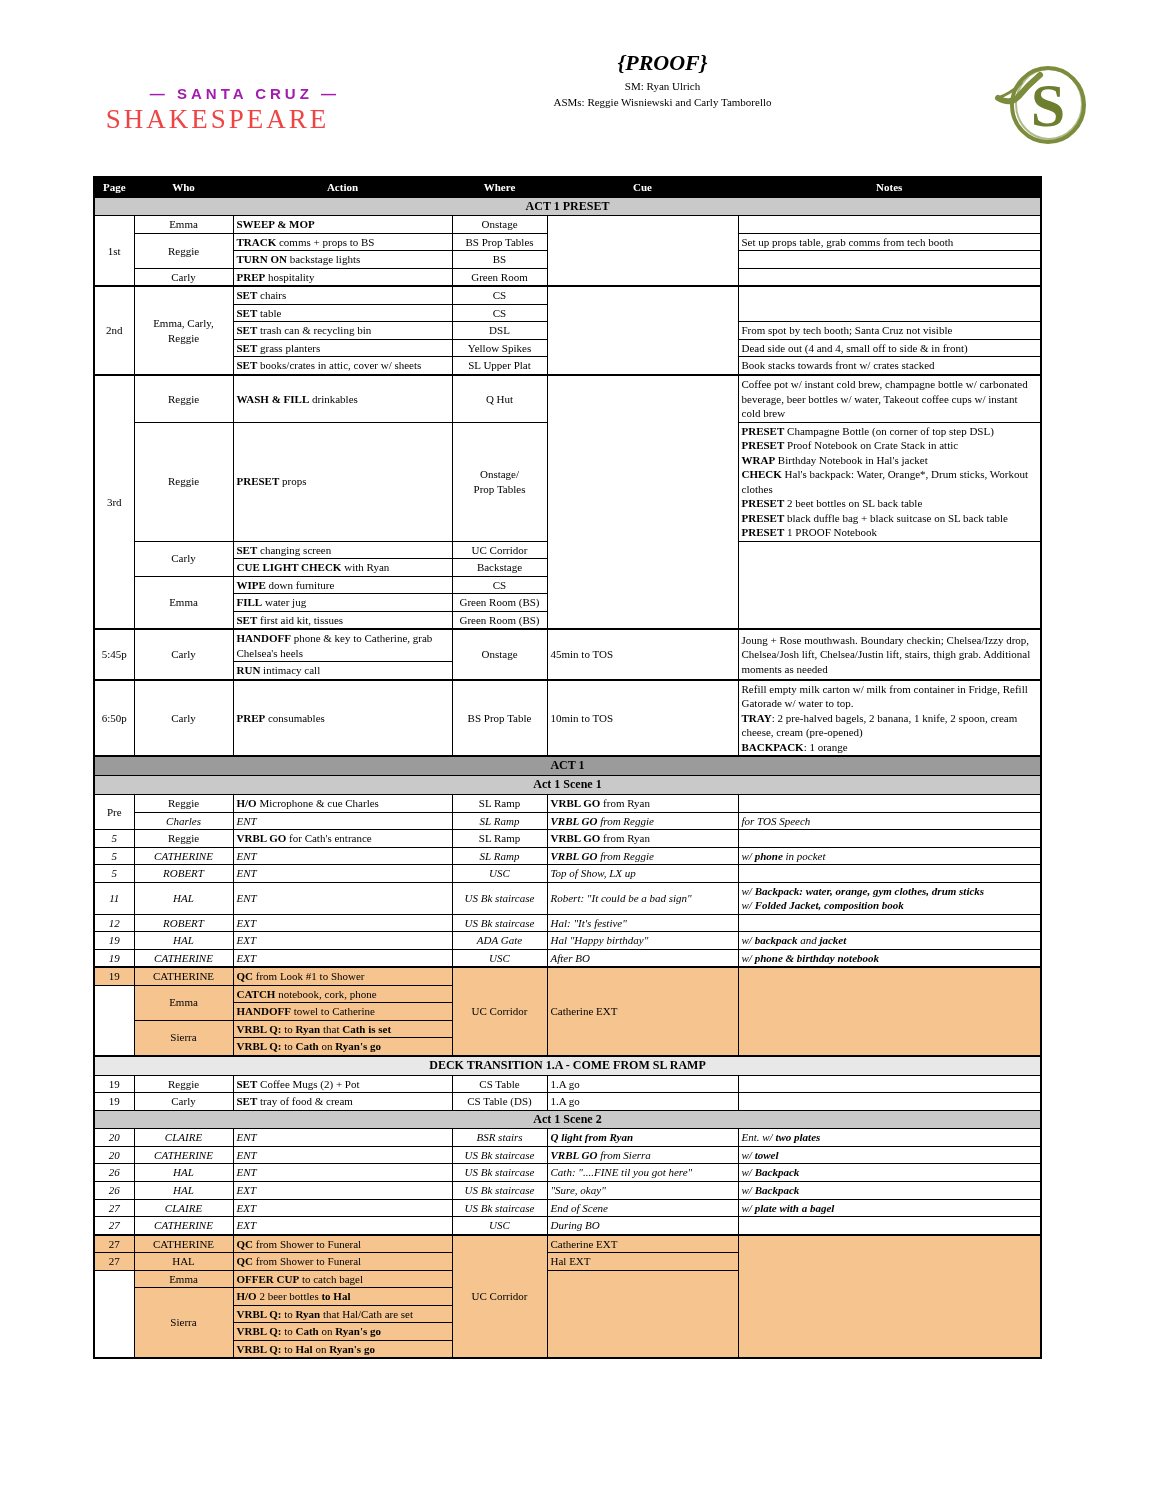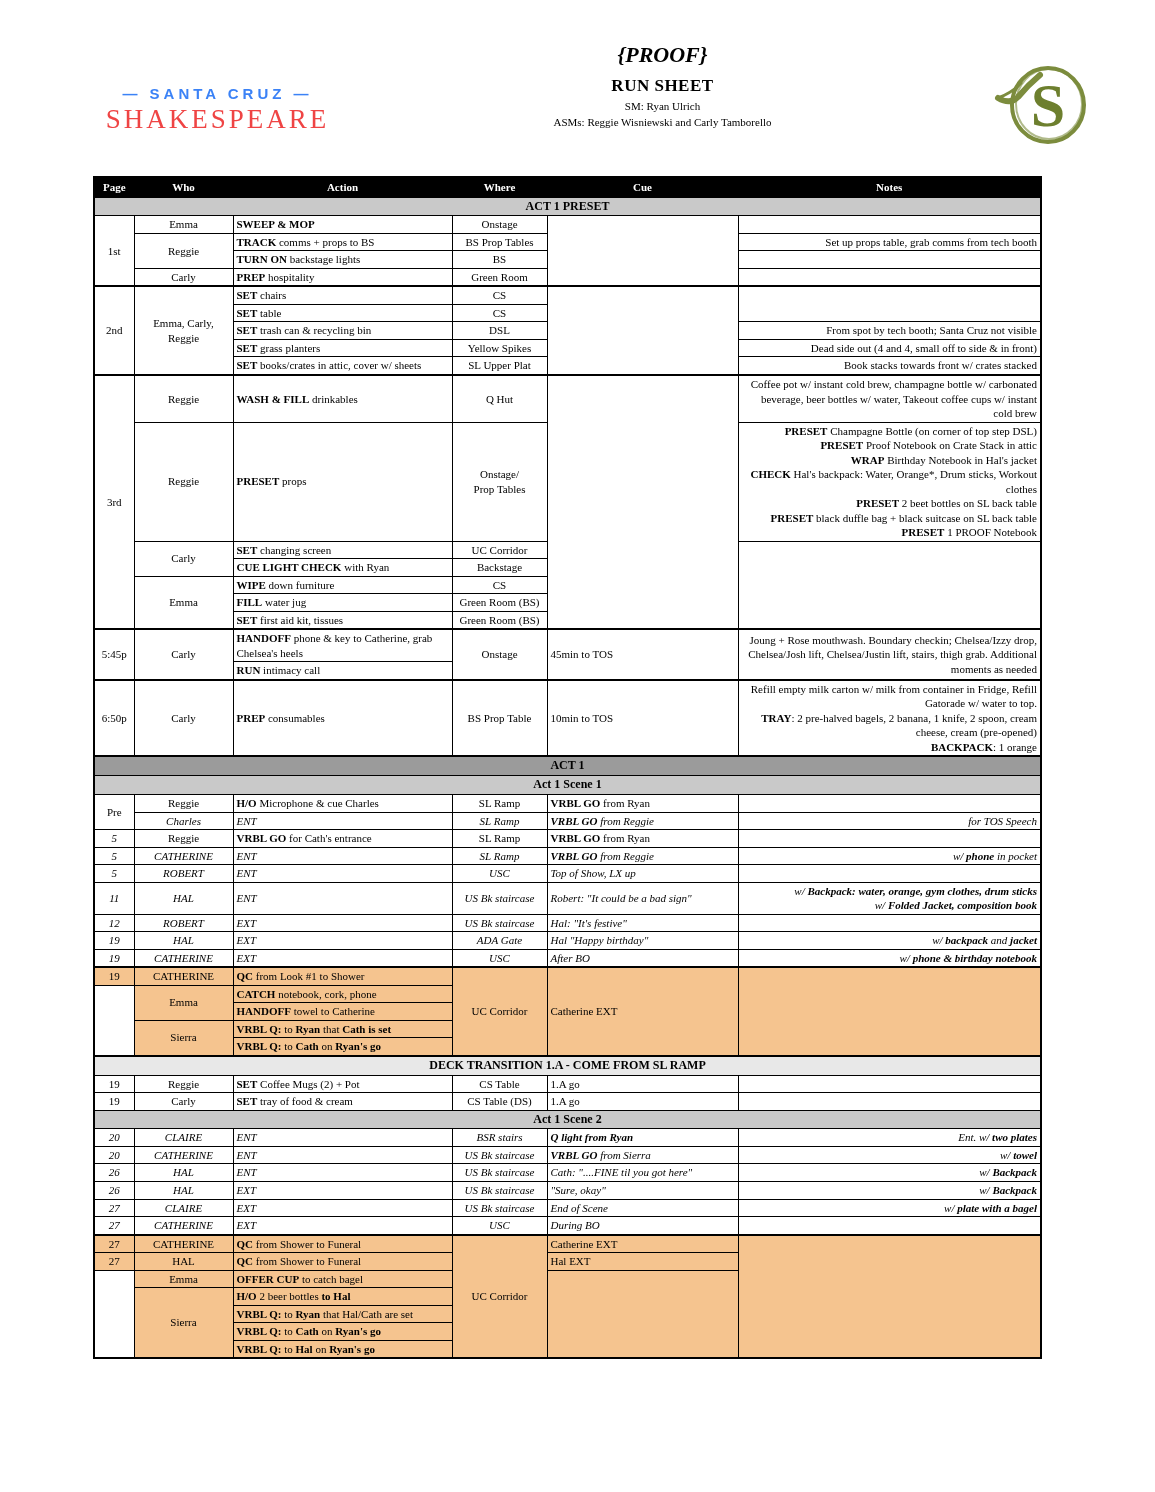--- a/index.html
+++ b/index.html
@@ -4,57 +4,56 @@
 <style>
   html,body{margin:0;padding:0;background:#ffffff;}
   body{width:1155px;height:1492px;font-family:"Liberation Serif",serif;color:#000;position:relative;overflow:hidden;}
 
   
   .hdr{display:flex;align-items:flex-start;padding:38px 55px 0 95px;box-sizing:border-box;}
   .logo{width:245px;margin-top:48px;text-align:center;line-height:1.1;}
   .logo-line1{font-family:"Liberation Sans",sans-serif;font-size:15px;letter-spacing:4px;font-weight:bold;white-space:nowrap;}
   .logo-line2{font-family:"Liberation Serif",serif;font-size:27px;letter-spacing:3px;margin-top:2px;white-space:nowrap;}
   .hdr-center{flex:1;text-align:center;}
-  .proof-title{font-size:22px;font-weight:bold;font-style:italic;margin-top:4px;}
+  .proof-title{font-size:22px;font-weight:bold;font-style:italic;margin-top:12px;}
   .sheet-title{font-size:17px;font-weight:bold;margin-top:8px;letter-spacing:.5px;}
   .hdr-sub{font-size:11px;margin-top:4px;}
   .monogram{width:115px;margin-top:15px;text-align:center;}
 
   
   table.runsheet{border-collapse:collapse;table-layout:fixed;margin:14px 0 0 93px;width:947px;border:2px solid #000;font-size:11px;line-height:1.32;}
   .runsheet col.c0{width:40px}.runsheet col.c1{width:99px}.runsheet col.c2{width:219px}
   .runsheet col.c3{width:95px}.runsheet col.c4{width:191px}.runsheet col.c5{width:303px}
   .runsheet th{background:#000;color:#fff;font-weight:bold;font-size:11px;padding:2px 2px;border:1px solid #000;}
   .runsheet td{border:1px solid #000;padding:1px 3px;vertical-align:middle;background:#fff;}
   td.col0{text-align:center;}
   td.col1{text-align:center;}
   td.col2{text-align:left;}
   td.col3{text-align:center;}
   td.col4{text-align:left;}
-  td.col5{text-align:right;}
+  td.col5{text-align:left;}
   td.it{font-style:italic;}
   td.org{background:var(--orange);}
   td.sec-light,td.sec-dark,td.sec-pale{text-align:center;font-weight:bold;font-size:12px;padding:1px 0;}
   td.sec-light{background:var(--sec-light);}
   td.sec-dark{background:var(--sec-dark);}
   td.sec-pale{background:var(--sec-pale);}
   tr.tt td{border-top-width:2px;}
   b{font-weight:bold;}
 </style>
 </head>
 <body>
 
 <div class="hdr">
   <div class="logo">
-    <div class="logo-line1" style="color: #3b82f6;">— SANTA CRUZ —</div>
+    <div class="logo-line1" style="color: #a21caf; text-align: right;">— SANTA CRUZ —</div>
     <div class="logo-line2" style="color: #ef4444;">SHAKESPEARE</div>
   </div>
   <div class="hdr-center">
     <div class="proof-title">{PROOF}</div>
-    <div class="sheet-title">RUN SHEET</div>
     <div class="hdr-sub">SM: Ryan Ulrich</div>
     <div class="hdr-sub">ASMs: Reggie Wisniewski and Carly Tamborello</div>
   </div>
   <div class="monogram">
     <svg width="110" height="105" viewBox="0 0 110 105">
       <ellipse id="mono-ring" cx="60" cy="52" rx="36" ry="37" fill="none" stroke-width="4" stroke="#7c8c3d"></ellipse>
       <ellipse id="mono-ring2" cx="61" cy="51" rx="33" ry="35" fill="none" stroke-width="2" opacity="0.6" stroke="#7c8c3d"></ellipse>
       <path id="mono-leaf" d="M10 45 Q 22 52 30 44 Q 40 32 52 22" fill="none" stroke-width="6" stroke-linecap="round" stroke="#7c8c3d"></path>
       <path id="mono-leaf2" d="M10 45 Q 24 40 33 30" fill="none" stroke-width="3" stroke-linecap="round" stroke="#7c8c3d"></path>
       <text id="mono-s" x="60" y="73" text-anchor="middle" font-family="Liberation Serif, serif" font-size="62" font-weight="bold" fill="#6d7f2e">S</text>

